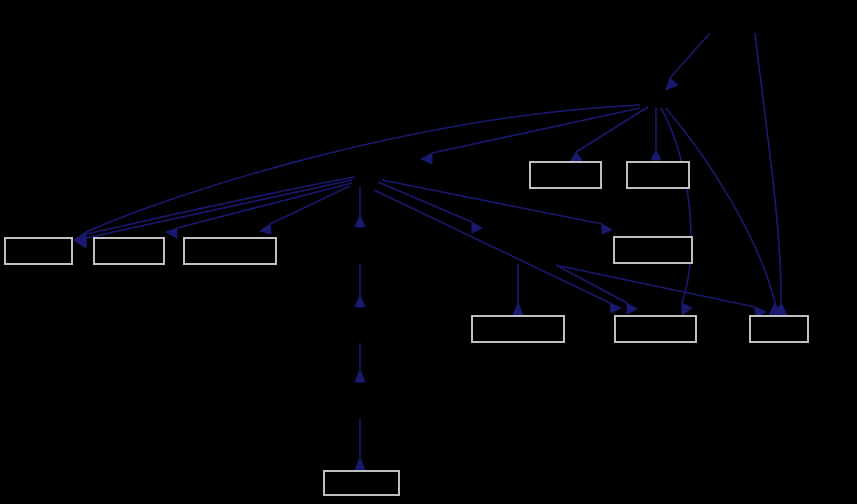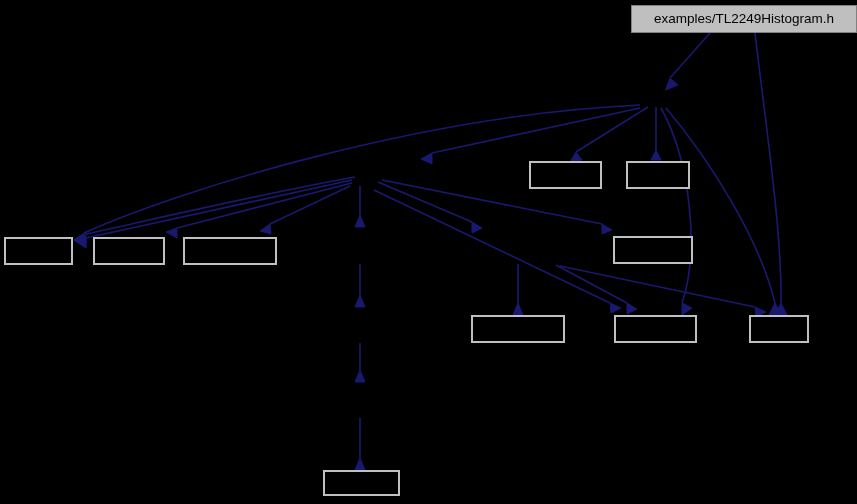--- a/index.html
+++ b/index.html
@@ -156,23 +156,20 @@
       <polygon points="627,303 637,309 627,314"></polygon>
     </g>
 
     <g>
       <line x1="560" y1="266" x2="755" y2="307"></line>
       <polygon points="755,307 766,312 756,317"></polygon>
     </g>
 
   </svg>
 
-  <div class="node root" style="left:631px;top:5px;width:226px;height:28px;">
-    <span>examples/TL2249Histogram.h</span>
-  </div>
 
   <div class="node empty" style="left:4px;top:237px;width:69px;height:28px;">
     <span></span>
   </div>
 
   <div class="node empty" style="left:93px;top:237px;width:72px;height:28px;">
     <span></span>
   </div>
 
   <div class="node empty" style="left:183px;top:237px;width:94px;height:28px;">

